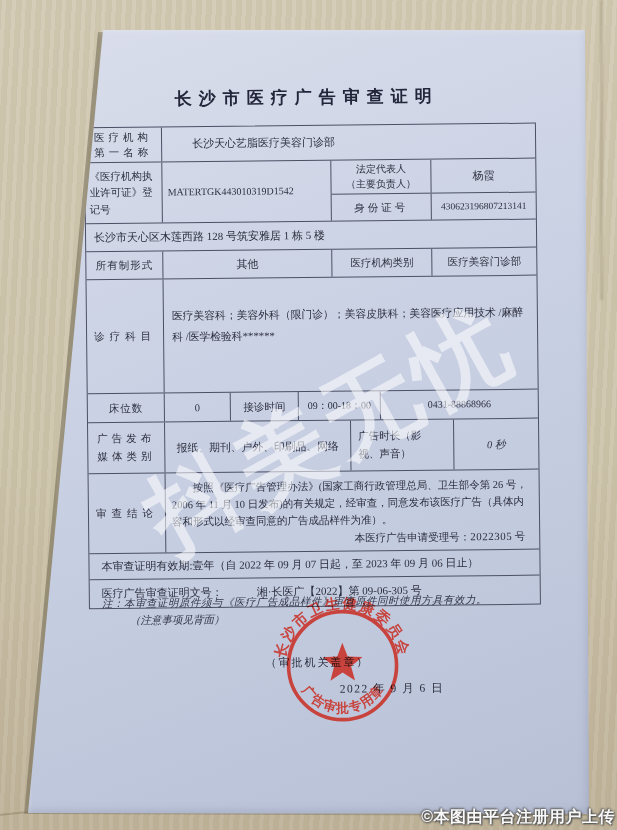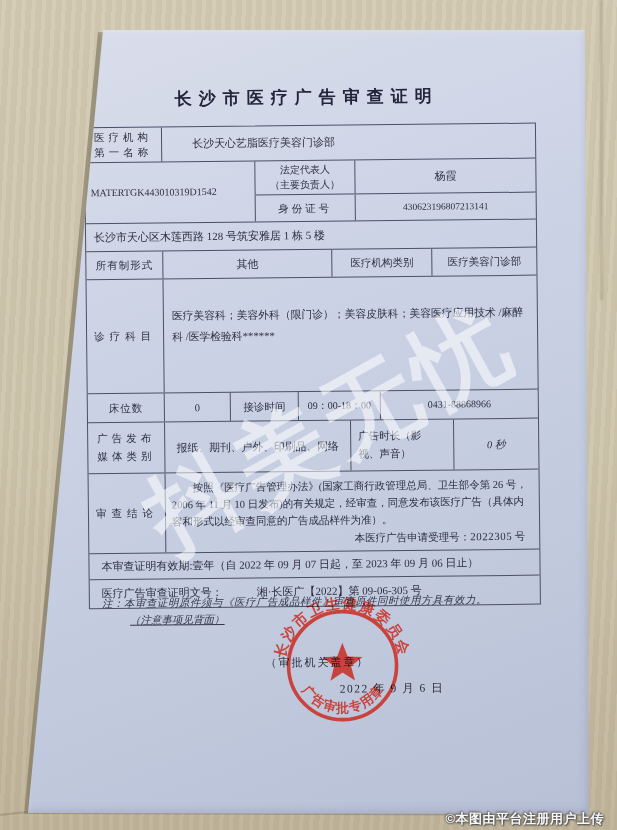--- a/index.html
+++ b/index.html
@@ -51,34 +51,34 @@
   .srow { flex:1; display:flex; align-items:stretch; }
   .srow + .srow { border-top:1px solid #4c5065; }
   .srow .tc:first-child { border-left:1px solid #4c5065; }
   .pre { white-space:pre-line; }
   .left { justify-content:flex-start; text-align:left; }
   .lbl { letter-spacing:3px; }
   .concl { text-indent:2em; text-align:left; line-height:1.62; margin:2px 0 0 0; }
   .accept { text-align:right; padding-right:6px; margin-top:2px; }
   .bignum { font-size:11px; letter-spacing:0.5px; }
   .note1 { position:absolute; left:75px; top:567px; font-size:10.5px; font-style:italic; letter-spacing:0.5px; color:#33364a; }
-  .note2 { position:absolute; left:103px; top:584px; font-size:10.5px; font-style:italic; color:#33364a;text-decoration:underline; }
+  .note2 { position:absolute; left:103px; top:584px; font-size:10.5px; font-style:italic; color:#33364a; }
   .seal-hint { position:absolute; left:238px; top:627px; font-size:11px; letter-spacing:2px; }
   .issue-date { position:absolute; left:312px; top:654px; font-size:11.5px; letter-spacing:1.5px; }
   .stamp { position:absolute; left:235px; top:558px; width:160px; height:160px; mix-blend-mode:multiply; opacity:0.92; }
   .watermark {
     position:absolute; left:305px; top:402px; z-index:6; pointer-events:none;
     transform:translate(-50%,-50%) rotate(-29deg);
     font-family:"Liberation Sans", sans-serif; font-weight:bold;
     font-size:94px; letter-spacing:6px; white-space:nowrap;
     color:rgba(255,255,255,0.55);
   }
   .caption {
-    position:absolute; right:13px; bottom:2px; z-index:10;
-    font-family:"Liberation Sans", sans-serif; font-weight:bold; font-size:13px;
+    position:absolute; right:2px; bottom:2px; z-index:10;
+    font-family:"Liberation Sans", sans-serif; font-weight:bold; font-size:16px;
     color:#f8f8f8; letter-spacing:0.5px;
     text-shadow:0 0 2px #555, 1px 1px 2px #3c3c3c, -1px -1px 2px #666;
   }
 </style>
 </head>
 <body>
 
 <div class="scene">
   <div class="desk-seam"></div>
   <div class="desk-seam2"></div>
@@ -91,20 +91,23 @@
 
       <div class="tbl">
 
         <div class="trow" style="min-height:33px;">
           <div class="tc pre lbl" style="width:76px; letter-spacing:4px;">医疗机构
 第一名称</div>
           <div class="tc left" style="flex:1; padding-left:30px; font-size:11px;">长沙天心艺脂医疗美容门诊部</div>
         </div>
 
         <div class="trow" style="min-height:60px;">
+          <div class="tc pre left" style="width:76px; line-height:1.55;">《医疗机构执
+业许可证》登
+记号</div>
           <div class="tc left" style="width:169px; font-size:10px; padding-left:5px;">MATERTGK443010319D1542</div>
           <div class="stack">
             <div class="srow">
               <div class="tc pre" style="width:100px; font-size:10px;">法定代表人
 （主要负责人）</div>
               <div class="tc" style="flex:1; font-size:11px;">杨霞</div>
             </div>
             <div class="srow">
               <div class="tc" style="width:100px; letter-spacing:3px;">身份证号</div>
               <div class="tc" style="flex:1; font-size:9.5px; letter-spacing:0;">430623196807213141</div>

